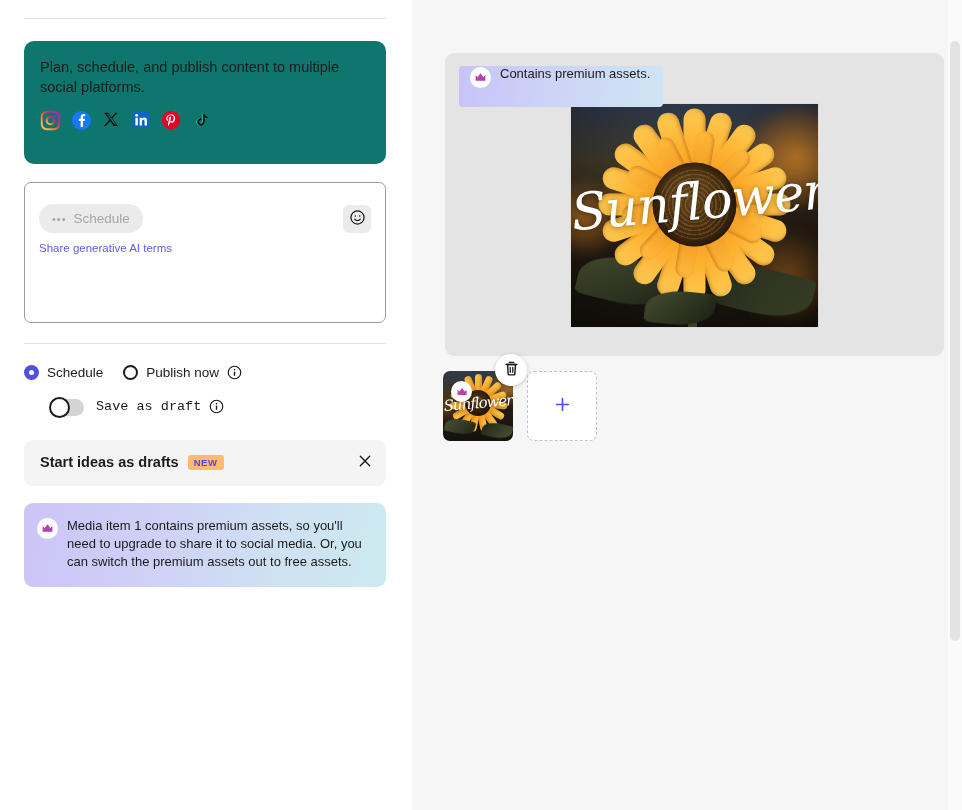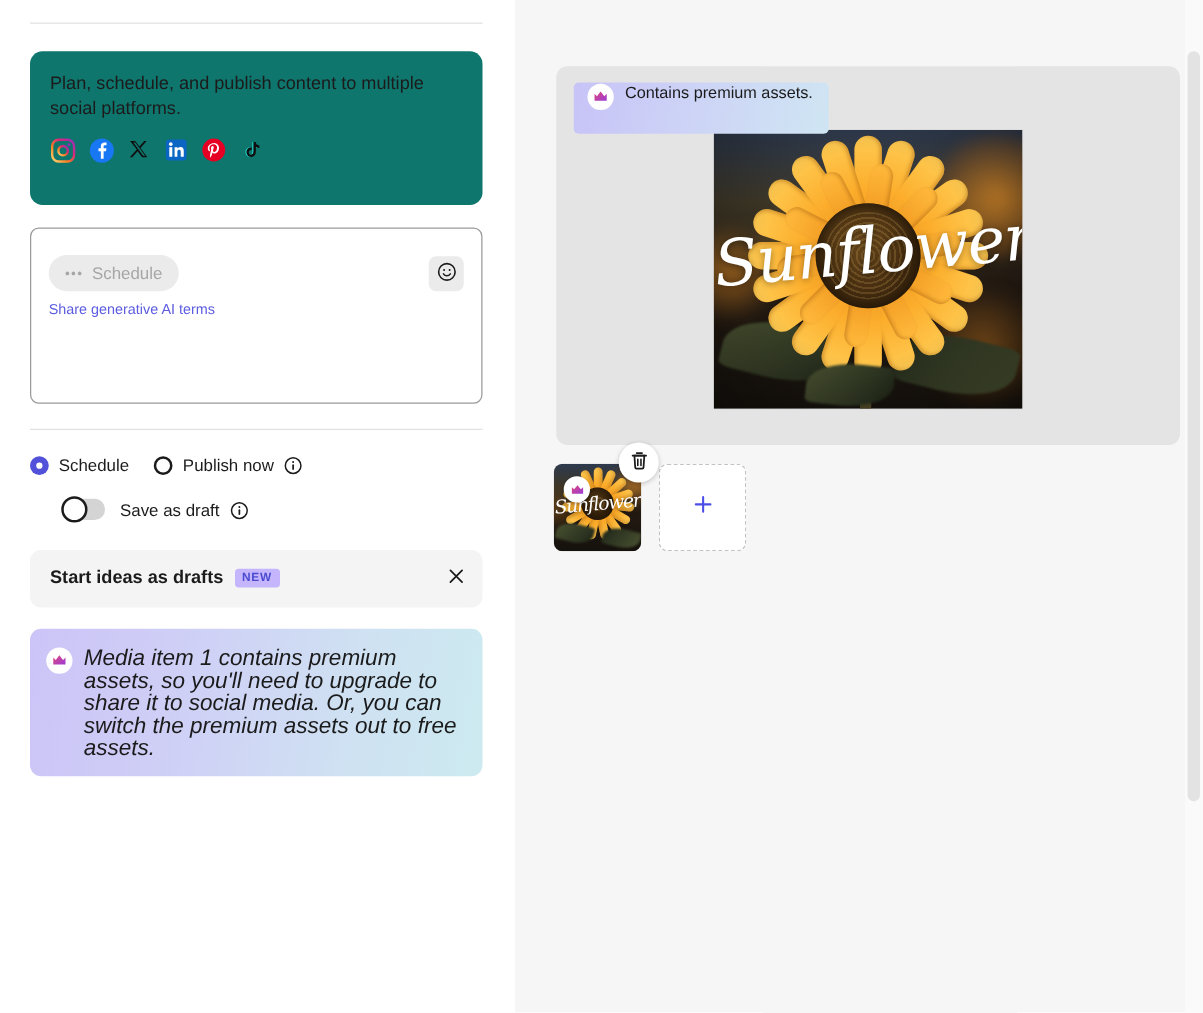--- a/index.html
+++ b/index.html
@@ -188,21 +188,21 @@
   .date-field {
     width: 196px; height: 36px;
     border: 1.5px solid #8e8e8e;
     border-radius: 5px;
     display: flex; align-items: center; justify-content: space-between;
     padding: 0 11px 0 13px;
     background: #fff;
     cursor: text;
   }
   .date-value { font-size: 13.5px; color: #1b1b1b; }
-  .toggle-wrap { display: flex; align-items: flex-end; margin-left: 26px; }
+  .toggle-wrap { display: flex; align-items: flex-start; margin-left: 26px; font-family: Liberation Mono, monospace; }
   .toggle {
     width: 34px; height: 17px;
     background: #d4d4d4;
     border-radius: 9px;
     position: relative;
     cursor: pointer;
     flex: none;
   }
   .toggle .knob {
     position: absolute; left: -1px; top: -2px;
@@ -219,21 +219,21 @@
     width: 362px;
     background: #f4f4f4;
     border-radius: 9px;
     padding: 14px 16px 16px 16px;
     position: relative;
   }
   .drafts-head { display: flex; align-items: center; }
   .drafts-title { font-size: 14.5px; font-weight: bold; color: #1b1b1b; }
   .new-badge {
     margin-left: 9px;
-    background: #c4b5fd;
+    background: #fdba74;
     color: #4b4bd0;
     font-size: 9.5px;
     font-weight: bold;
     letter-spacing: 0.6px;
     padding: 2px 6px 2px 6px;
     border-radius: 3px;
   }
   .close-x {
     position: absolute; right: 13px; top: 13px;
     width: 16px; height: 16px; cursor: pointer;
@@ -258,24 +258,23 @@
     gap: 9px;
   }
   .crown-circle {
     width: 21px; height: 21px; border-radius: 50%;
     background: #ffffff;
     display: flex; align-items: center; justify-content: center;
     flex: none;
     margin-top: 1px;
   }
   .premium-text {
-    font-size: 18px;
+    font-size: 13px;
     line-height: 18px;
     color: #1b1b1b;
-    font-style: italic;
   }
 
   
   .right-panel {
     flex: 1;
     height: 810px;
     background: #f6f6f6;
     position: relative;
     padding: 0;
   }

